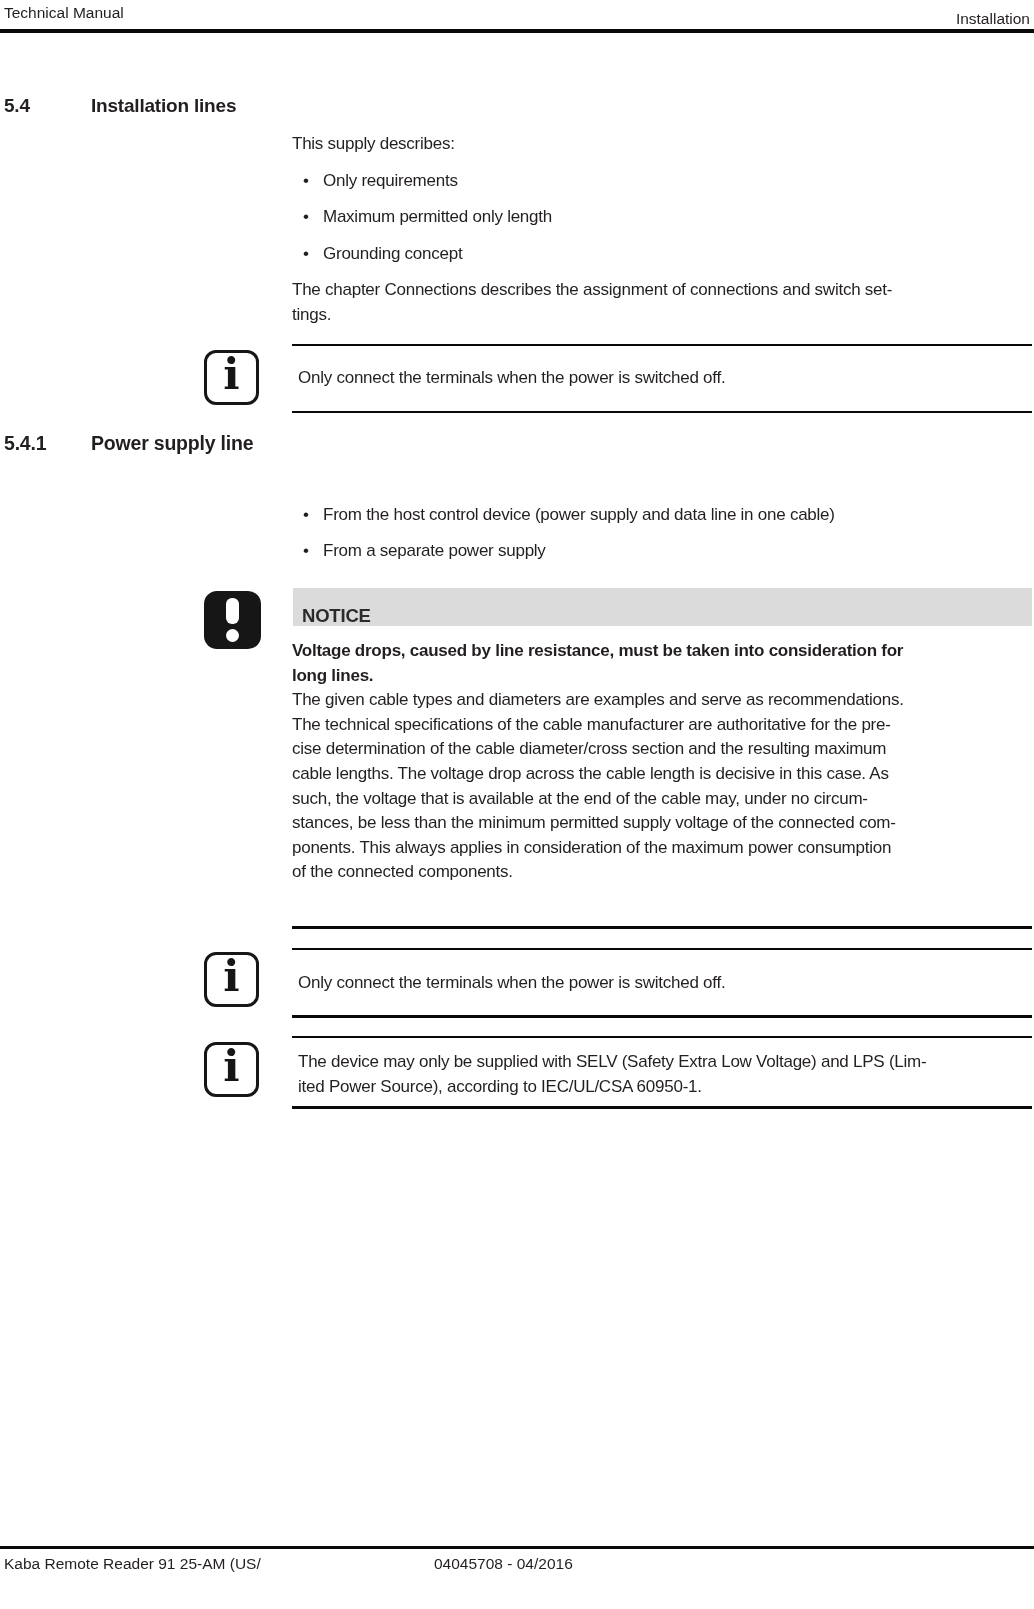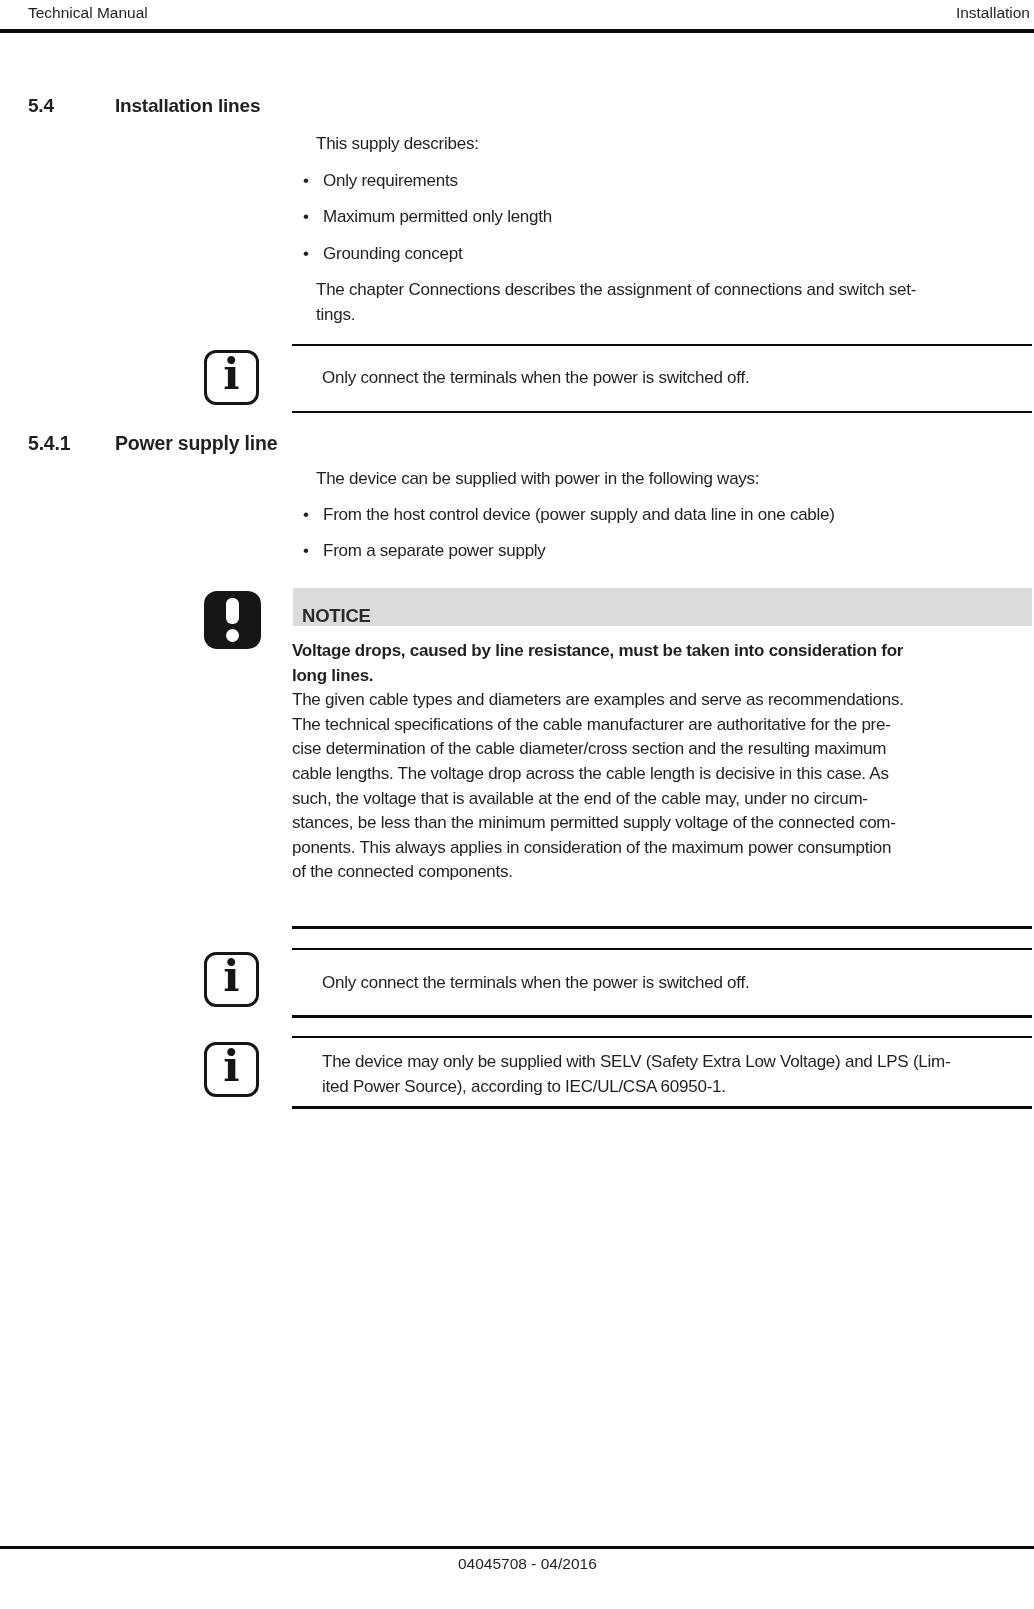--- a/index.html
+++ b/index.html
@@ -34,29 +34,29 @@
   .excl-bar { width:13px; height:26px; background:#ffffff; border-radius:6px; }
   .excl-dot { width:13px; height:13px; background:#ffffff; border-radius:50%; }
   .notice-bar {
     position:absolute; left:293px; top:588px; width:739px; height:38px; background:#dbdbdb;
   }
   .notice-label {
     position:absolute; left:302px; top:596px; height:47px; line-height:40px;
     font-size:18.5px; font-weight:bold; color:#2b2b2b; letter-spacing:-0.2px;
   }
   .ftr { font-size:15.5px; line-height:25px; }
-  .nowrap { white-space:nowrap;margin-left:24px; }
+  .nowrap { white-space:nowrap; }
 </style>
 </head>
 <body>
 
 <div class="page">
 
   <div class="abs hdr nowrap" style="left:4px; top:2px;">Technical Manual</div>
-  <div class="abs hdr nowrap" style="right:4px; top:2px;">Installation</div>
+  <div class="abs hdr nowrap" style="right:4px; top:8px;">Installation</div>
   <div class="rule" style="left:0; top:29px; width:1034px; height:4px;"></div>
 
   <div class="abs h1 nowrap" style="left:4px; top:93px;">5.4</div>
   <div class="abs h1 nowrap" style="left:91px; top:93px;">Installation lines</div>
 
   <div class="abs body-txt nowrap" style="left:292px; top:131px;">This supply describes:</div>
 
   <div class="bullet-row body-txt" style="top:168px;">
     <span class="bullet-mark">•</span>
     <span class="bullet-text">Only requirements</span>
@@ -78,21 +78,20 @@
   <div class="rule" style="left:292px; top:344px; width:740px; height:2px;"></div>
   <div class="info-icon" style="left:204px; top:350px;">
     <span class="info-glyph">i</span>
   </div>
   <div class="abs body-txt nowrap" style="left:298px; top:365px;">Only connect the terminals when the power is switched off.</div>
   <div class="rule" style="left:292px; top:411px; width:740px; height:2px;"></div>
 
   <div class="abs h2 nowrap" style="left:4px; top:431px;">5.4.1</div>
   <div class="abs h2 nowrap" style="left:91px; top:431px;text-align:center;">Power supply line</div>
 
-  <div class="abs body-txt nowrap" style="left:292px; top:466px;">The device can be supplied with power in the following ways:</div>
 
   <div class="bullet-row body-txt" style="top:502px;">
     <span class="bullet-mark">•</span>
     <span class="bullet-text">From the host control device (power supply and data line in one cable)</span>
   </div>
   <div class="bullet-row body-txt" style="top:538px;">
     <span class="bullet-mark">•</span>
     <span class="bullet-text">From a separate power supply</span>
   </div>
 
@@ -130,17 +129,18 @@
     <span class="info-glyph">i</span>
   </div>
   <div class="abs body-txt para" style="left:298px; top:1049px; width:740px;">
     <div class="nowrap">The device may only be supplied with SELV (Safety Extra Low Voltage) and LPS (Lim-</div>
     <div class="nowrap">ited Power Source), according to IEC/UL/CSA 60950-1.</div>
   </div>
   <div class="rule" style="left:292px; top:1106px; width:740px; height:2.5px;"></div>
 
   <div class="rule" style="left:0; top:1546px; width:1034px; height:2.5px;"></div>
   <div class="abs ftr" style="left:4px; top:1551px; width:340px;">
+    <div class="nowrap">Kaba Remote Reader 91 25-AM (US/</div>
   </div>
   <div class="abs ftr nowrap" style="left:434px; top:1551px;">04045708 - 04/2016</div>
   <div class="abs ftr nowrap" style="right:4px; top:1606px;text-align:center;">53</div>
 
 </div>
 
 </body></html>

